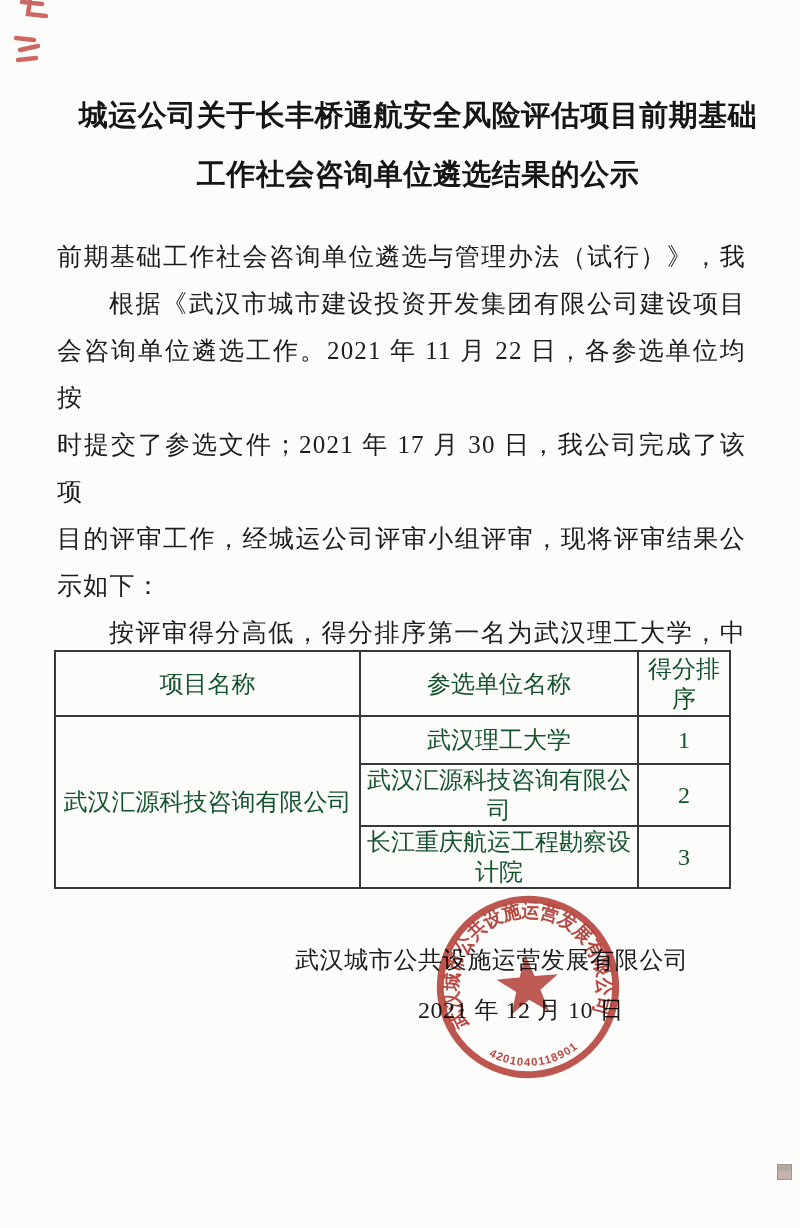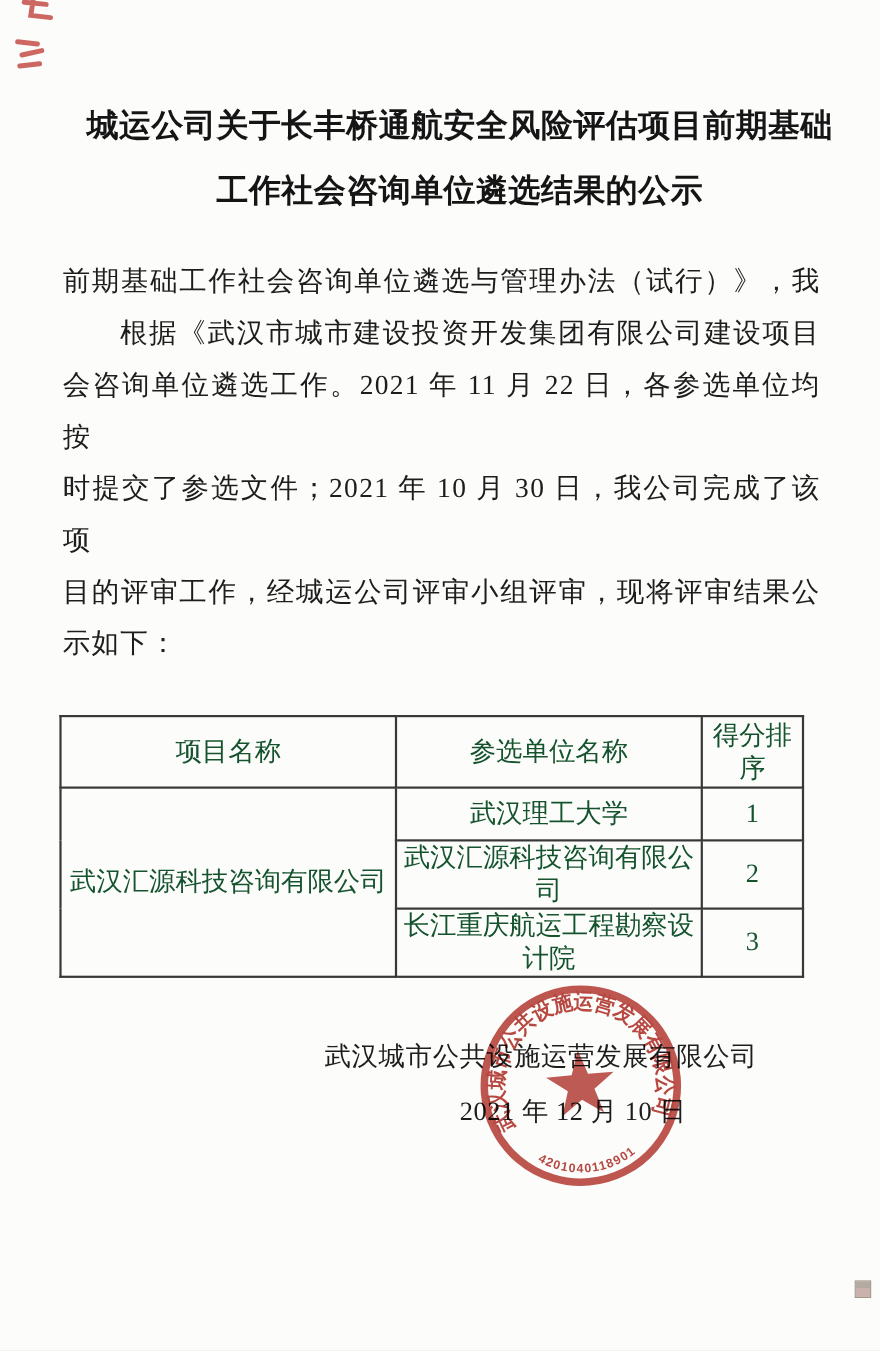--- a/index.html
+++ b/index.html
@@ -71,23 +71,24 @@
 
   <div class="title-block">
     <div class="title-line">城运公司关于长丰桥通航安全风险评估项目前期基础</div>
     <div class="title-line">工作社会咨询单位遴选结果的公示</div>
   </div>
 
   <div class="body-block">
     <div class="line">前期基础工作社会咨询单位遴选与管理办法（试行）》，我</div>
     <div class="line indent">根据《武汉市城市建设投资开发集团有限公司建设项目</div>
     <div class="line">会咨询单位遴选工作。2021 年 11 月 22 日，各参选单位均按</div>
-    <div class="line">时提交了参选文件；2021 年 10 月 30 日，我公司完成了该项</div>
+    <div class="line">时提交了参选文件；2021 年 17 月 30 日，我公司完成了该项</div>
     <div class="line">目的评审工作，经城运公司评审小组评审，现将评审结果公</div>
     <div class="line end">示如下：</div>
+    <div class="line indent">按评审得分高低，得分排序第一名为武汉理工大学，中</div>
   </div>
 
   <table class="results-table">
     <tbody>
         <tr class="r-head">
       <th class="col1">项目名称</th>
       <th class="col2">参选单位名称</th>
       <th class="col3">得分排序</th>
     </tr>
     <tr class="r1">

